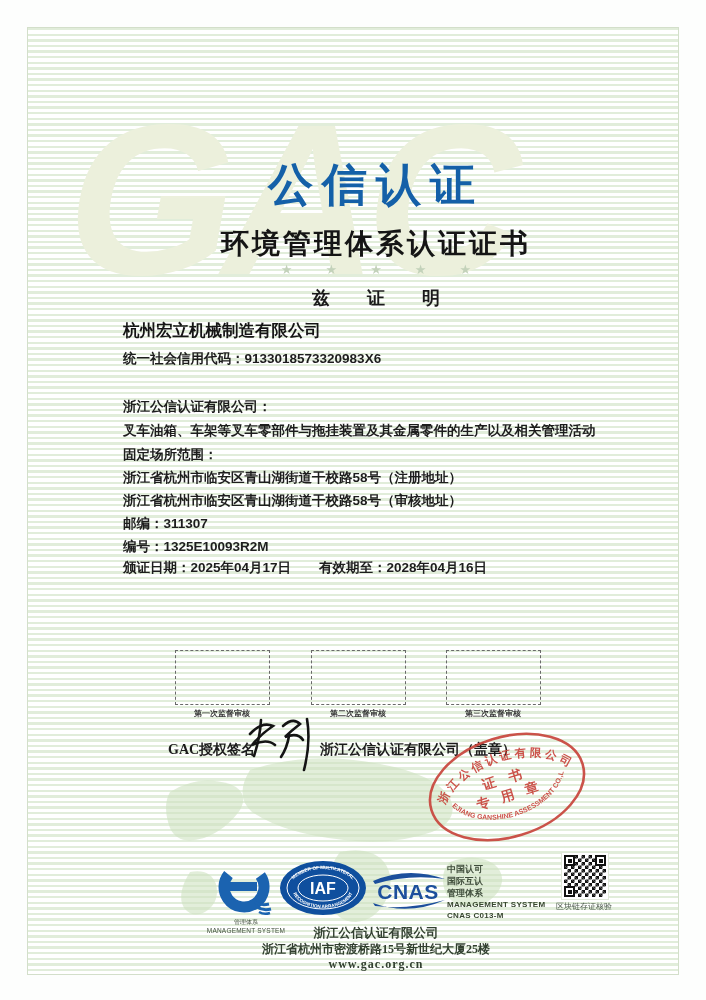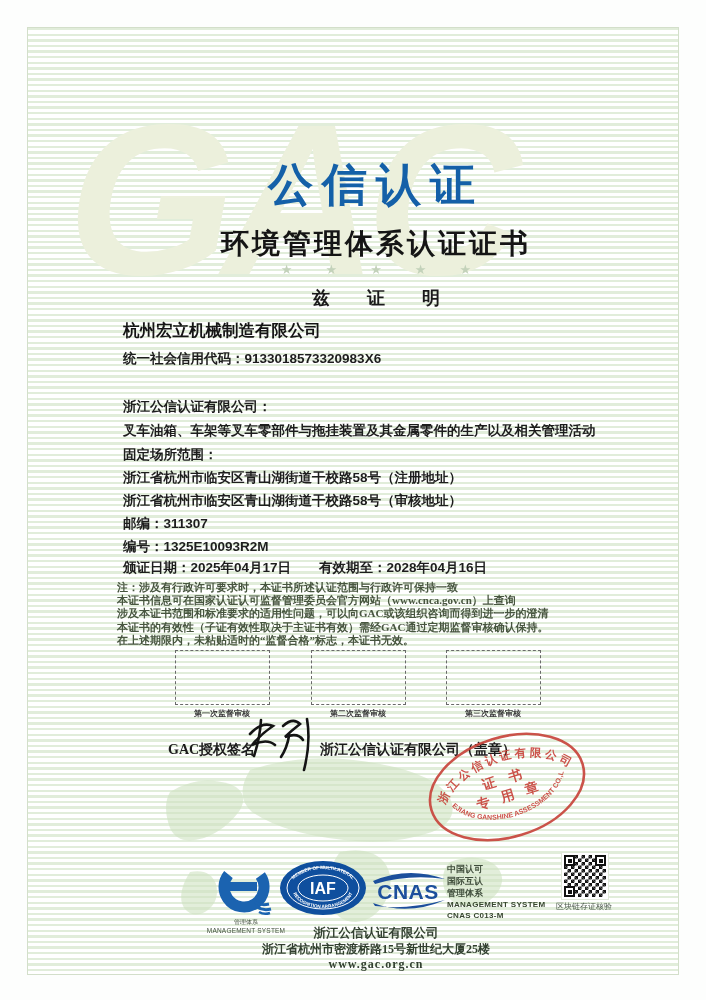--- a/index.html
+++ b/index.html
@@ -99,27 +99,20 @@
   <div class="abs line" style="top:398px">浙江公信认证有限公司：</div>
   <div class="abs line" style="top:422px">叉车油箱、车架等叉车零部件与拖挂装置及其金属零件的生产以及相关管理活动</div>
   <div class="abs line" style="top:446px">固定场所范围：</div>
   <div class="abs line" style="top:469px">浙江省杭州市临安区青山湖街道干校路58号（注册地址）</div>
   <div class="abs line" style="top:492px">浙江省杭州市临安区青山湖街道干校路58号（审核地址）</div>
   <div class="abs line" style="top:515px">邮编：311307</div>
   <div class="abs line" style="top:538px">编号：1325E10093R2M</div>
   <div class="abs line" style="top:559px">颁证日期：2025年04月17日</div>
   <div class="abs line" style="top:559px;left:296px">有效期至：2028年04月16日</div>
 
-  <div class="abs notes">
-    <div>注：涉及有行政许可要求时，本证书所述认证范围与行政许可保持一致</div>
-    <div>本证书信息可在国家认证认可监督管理委员会官方网站（www.cnca.gov.cn）上查询</div>
-    <div>涉及本证书范围和标准要求的适用性问题，可以向GAC或该组织咨询而得到进一步的澄清</div>
-    <div>本证书的有效性（子证有效性取决于主证书有效）需经GAC通过定期监督审核确认保持。</div>
-    <div>在上述期限内，未粘贴适时的“监督合格”标志，本证书无效。</div>
-  </div>
 
   <div class="abs sbox" style="left:152px"></div>
   <div class="abs sbox" style="left:288px"></div>
   <div class="abs sbox" style="left:423px"></div>
   <div class="abs sbox-label" style="left:139px">第一次监督审核</div>
   <div class="abs sbox-label" style="left:275px">第二次监督审核</div>
   <div class="abs sbox-label" style="left:410px">第三次监督审核</div>
 
   <div class="abs sig-label">GAC授权签名</div>
   <svg class="abs" style="left:222px;top:712px" width="72" height="70" viewBox="0 0 72 70">

